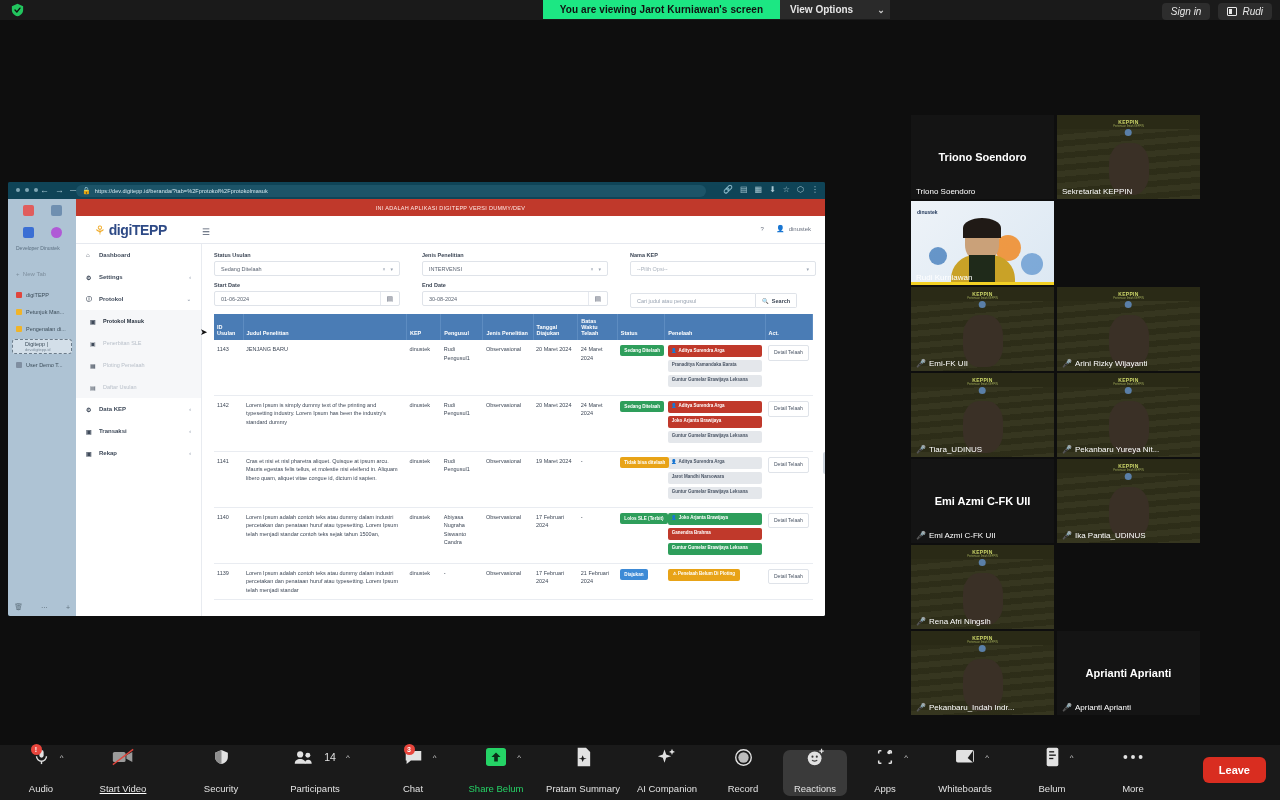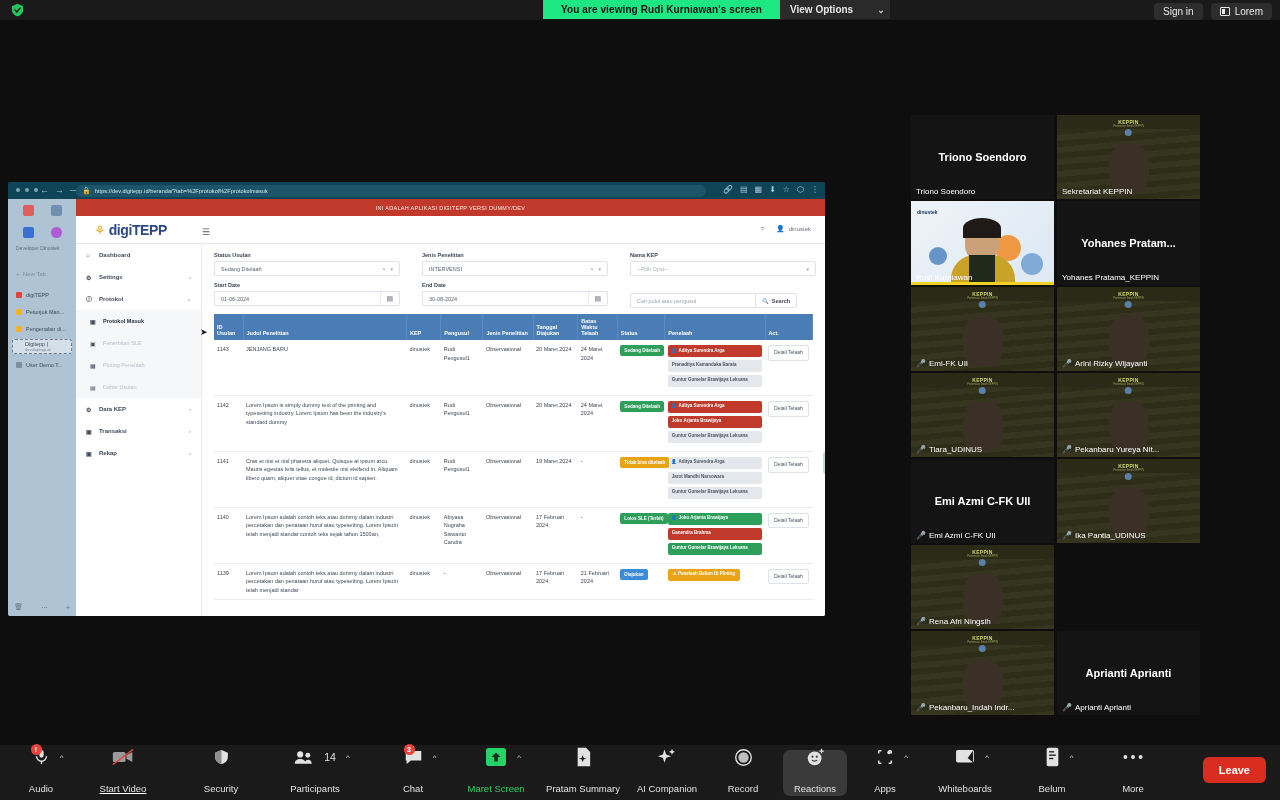--- a/index.html
+++ b/index.html
@@ -25,21 +25,21 @@
     background:#1ce783; color:#111; font-size:10px; font-weight:bold;
     display:flex; align-items:center; justify-content:center;
     letter-spacing:.1px; white-space:nowrap;
   }
   #view-options {
     position:absolute; left:780px; top:0px; height:19px; width:110px;
     background:#2a2a2a; color:#e6e6e6; font-size:10px; font-weight:bold;
     display:flex; align-items:center; padding-left:10px; gap:24px;
   }
   #view-options .chev { font-size:9px; color:#ccc; }
-  #topbar-right { position:absolute; right:8px; top:3px; display:flex; gap:8px; }
+  #topbar-right { position:absolute; right:8px; top:3px; display:flex; gap:8px;font-style:italic; }
   .tb-btn {
     background:#2d2d2d; color:#e8e8e8; font-size:10px;
     border-radius:4px; padding:3px 9px; display:flex; align-items:center; gap:5px;
     white-space:nowrap;
   }
   .tb-view-icon { width:10px; height:9px; border:1.2px solid #e8e8e8; border-radius:1px; position:relative; }
   .tb-view-icon:after { content:""; position:absolute; left:1px; top:1px; bottom:1px; width:3px; background:#e8e8e8; }
 
   
   #shared-screen {
@@ -208,32 +208,32 @@
     font-size:11px; font-weight:bold; padding:7px 16px; border-radius:6px; }
 </style>
 </head>
 <body>
 
 <div id="topbar">
   <svg class="tb-shield" viewBox="0 0 24 24">
     <path d="M12 2 L21 6 V12 C21 17 17 21 12 22 C7 21 3 17 3 12 V6 Z" fill="#22c55e"></path>
     <path d="M8 12 l3 3 5-6" stroke="#0e0e0e" stroke-width="2.2" fill="none" stroke-linecap="round"></path>
   </svg>
-  <div id="viewing-pill">You are viewing Rudi Kurniawan's screen</div>
+  <div id="viewing-pill">You are viewing Jarot Kurniawan's screen</div>
   <div id="view-options">
     <span>View Options</span>
     <span class="chev">⌄</span>
   </div>
   <div id="topbar-right">
     <div class="tb-btn">
       <span>Sign in</span>
     </div>
     <div class="tb-btn">
       <span class="tb-view-icon"></span>
-      <span>Lorem</span>
+      <span>Rudi</span>
     </div>
   </div>
 </div>
 
 <div id="shared-screen">
 
   <div id="browser-chrome">
     <div class="win-dots">
         <i></i>
         <i></i>
@@ -566,26 +566,20 @@
       </div>
       <span class="headshot" style="left:54px;top:20px;width:34px;height:40px;background:#caa179;border-radius:45% 45% 40% 40%"></span>
       <span style="position:absolute;left:52px;top:17px;width:38px;height:20px;background:#201a16;border-radius:50% 50% 0 0"></span>
       <span style="position:absolute;left:40px;top:54px;width:64px;height:30px;background:#c9a227;border-radius:24px 24px 0 0"></span>
       <span style="position:absolute;left:58px;top:54px;width:26px;height:30px;background:#1f2a1a"></span>
       <span style="position:absolute;left:0;bottom:0;width:143px;height:3px;background:#f2d024"></span>
       <div class="namebar">
         <span class="nm">Rudi Kurniawan</span>
       </div>
     </div>
-    <div class="tile bg-dark" style="left: 146px; top: 86px;">
-      <div class="bigname">Yohanes  Pratam...</div>
-      <div class="namebar">
-        <span class="nm">Yohanes Pratama_KEPPIN</span>
-      </div>
-    </div>
     <div class="tile bg-kep" style="left: 0px; top: 172px;">
       <div class="kep-wave"></div>
       <div class="kep-logo">
         <div class="kl">KEPPIN</div>
         <div class="ks">Pertemuan Ilmiah KEPPIN</div>
         <div class="kd"></div>
       </div>
       <span class="headshot" style="left:52px;top:28px;width:40px;height:52px;background:#3a3026"></span>
       <div class="namebar">
         <span class="mute-ico">🎤</span>
@@ -744,21 +738,21 @@
         <div class="lbl">Chat</div>
       </div>
       <div class="tool green" style="left: 464px;">
         <div class="glyph">
           <svg width="22" height="20" viewBox="0 0 24 22">
             <rect x="1" y="1" width="22" height="20" rx="3" fill="#25d366"></rect>
             <path d="M12 6 l5 5h-3v5h-4v-5H7z" fill="#0b2f18"></path>
           </svg>
           <span class="chev-up" style="right:-14px;bottom:6px">^</span>
         </div>
-        <div class="lbl">Maret Screen</div>
+        <div class="lbl">Share Belum</div>
       </div>
       <div class="tool" style="left: 551px;">
         <div class="glyph">
           <svg width="17" height="20" viewBox="0 0 20 24" fill="#e2e2e2">
             <path d="M3 1h10l5 5v17H3z"></path>
             <path d="M9 10l1.4 3.2L14 14l-3.6.8L9 18l-1.4-3.2L4 14l3.6-.8z" fill="#1a1a1a"></path>
           </svg>
         </div>
         <div class="lbl">Pratam Summary</div>
       </div>

